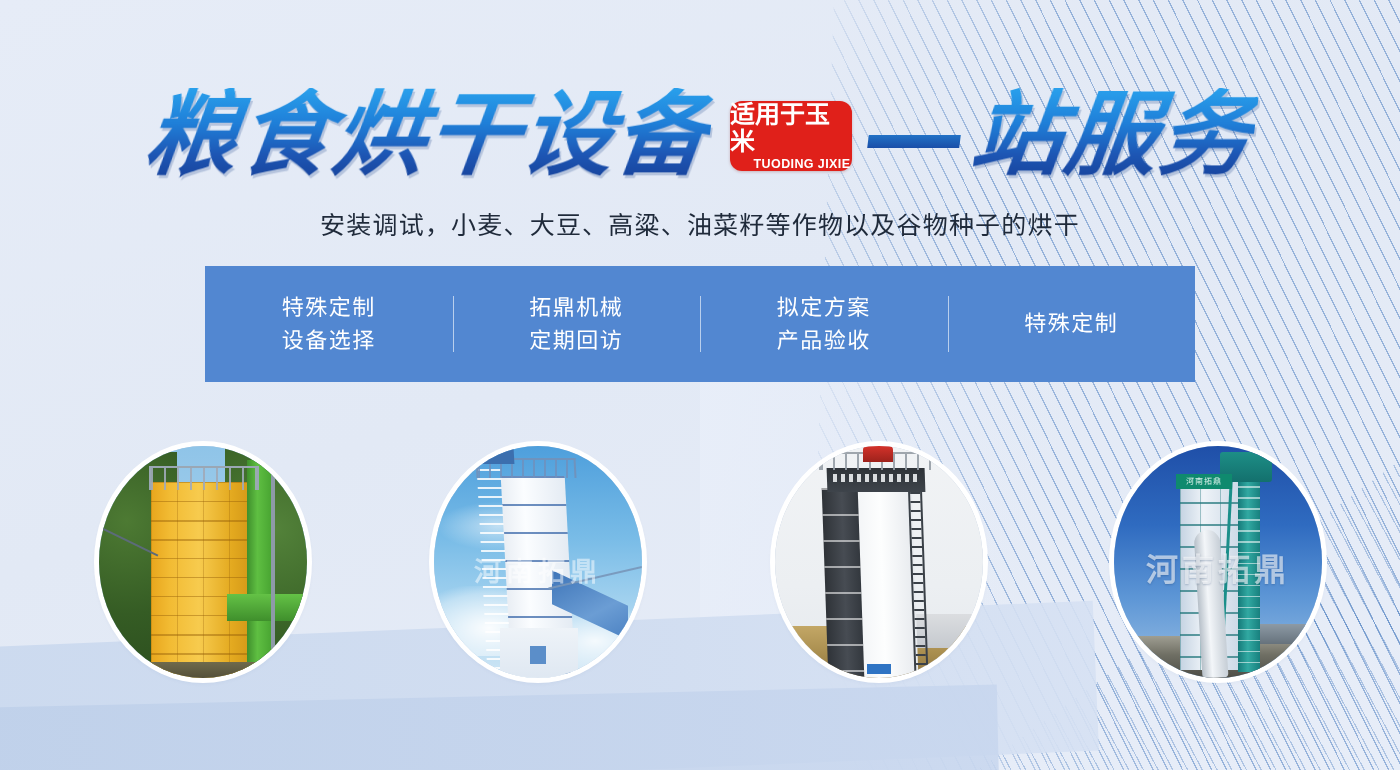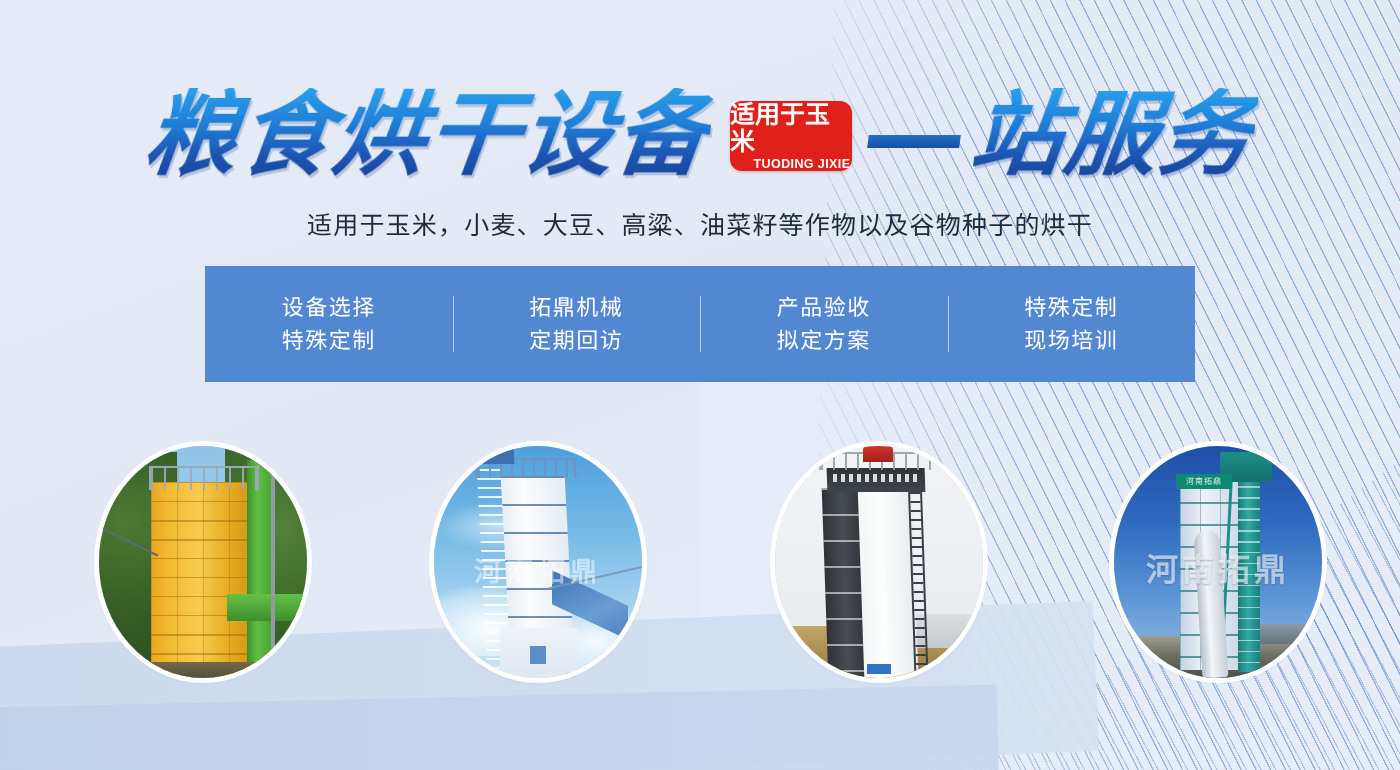--- a/index.html
+++ b/index.html
@@ -338,38 +338,37 @@
     <div class="logo-badge">
       <span class="logo-cn">适用于玉米</span>
       <span class="logo-en">TUODING JIXIE</span>
     </div>
 
     <div class="dash-mark"></div>
 
     <span class="title-part title-right">站服务</span>
   </div>
 
-  <div class="subtitle">适用于玉米，小麦、大豆、高粱、油菜籽等作物以及谷物种子的烘干</div>
+  <div class="subtitle">安装调试，小麦、大豆、高粱、油菜籽等作物以及谷物种子的烘干</div>
 
   <div class="feature-bar">
     <div class="feature-item">
+      <span class="feature-line">特殊定制</span>
       <span class="feature-line">设备选择</span>
-      <span class="feature-line">特殊定制</span>
     </div>
     <div class="feature-item">
       <span class="feature-line">拓鼎机械</span>
       <span class="feature-line">定期回访</span>
     </div>
     <div class="feature-item">
+      <span class="feature-line">拟定方案</span>
       <span class="feature-line">产品验收</span>
-      <span class="feature-line">拟定方案</span>
     </div>
     <div class="feature-item">
       <span class="feature-line">特殊定制</span>
-      <span class="feature-line">现场培训</span>
     </div>
   </div>
 
   <div class="photo-row">
 
     <div class="photo photo-1">
       <div class="ph-scene">
         <div class="p1-sky"></div>
         <div class="p1-trees-l"></div>
         <div class="p1-trees-r"></div>

